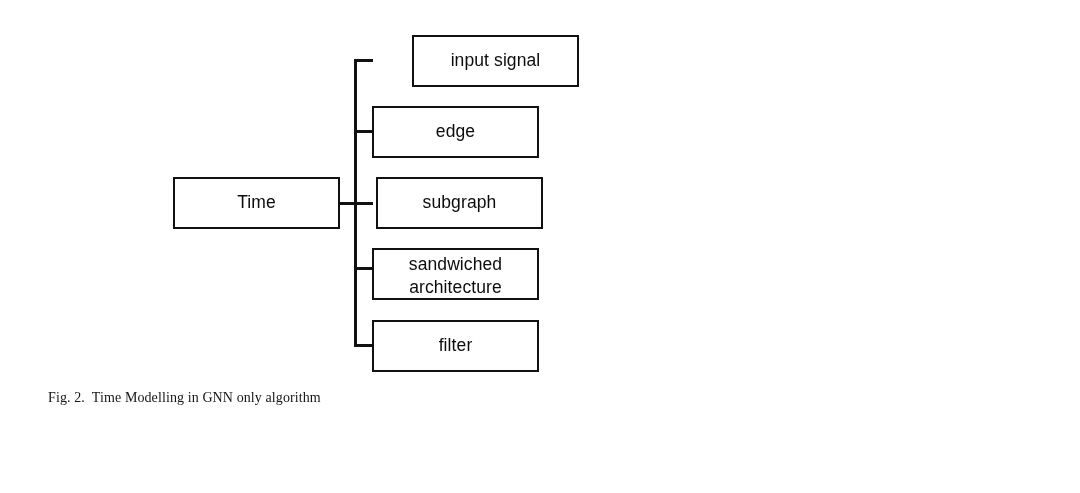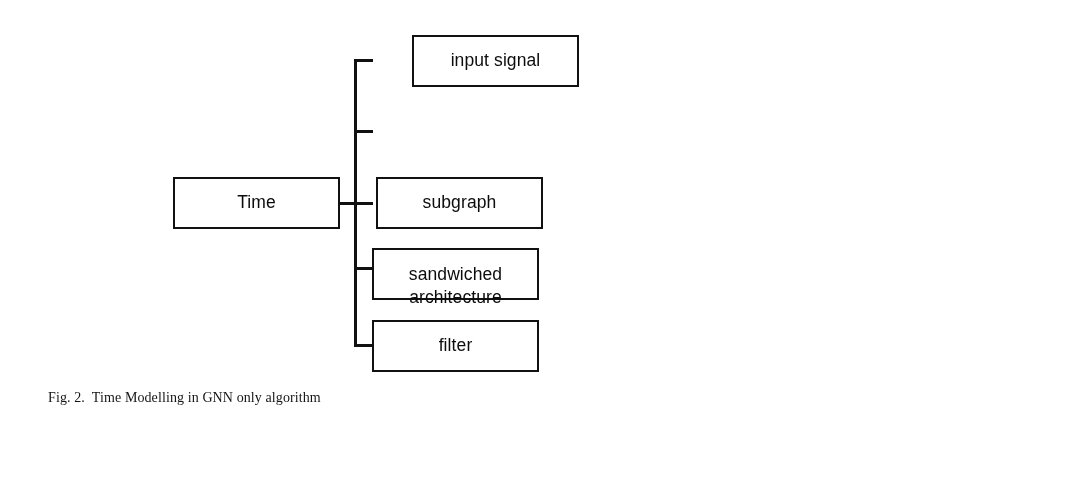--- a/index.html
+++ b/index.html
@@ -76,21 +76,21 @@
     top: 177px;
     width: 167px;
     height: 52px;
   }
   #node-sandwiched-architecture {
     left: 372px;
     top: 248px;
     width: 167px;
     height: 52px;
     align-items: flex-start;
-    padding-top: 13px;
+    padding-top: 3px;
   }
   #node-sandwiched-architecture .label {
     line-height: 1.33;
     font-size: 17.5px;
   }
   #node-filter {
     left: 372px;
     top: 320px;
     width: 167px;
     height: 52px;
@@ -154,20 +154,23 @@
   <div class="conn conn-stub-child" id="conn-stub-filter"></div>
 
   <div class="node" id="node-time">
     <span class="label">Time</span>
   </div>
 
   <div class="node" id="node-input-signal">
     <span class="label">input signal</span>
   </div>
 
+  <div class="node" id="node-edge">
+    <span class="label">edge</span>
+  </div>
 
   <div class="node" id="node-subgraph">
     <span class="label">subgraph</span>
   </div>
 
   <div class="node" id="node-sandwiched-architecture">
     <span class="label">sandwiched
 architecture</span>
   </div>
 

